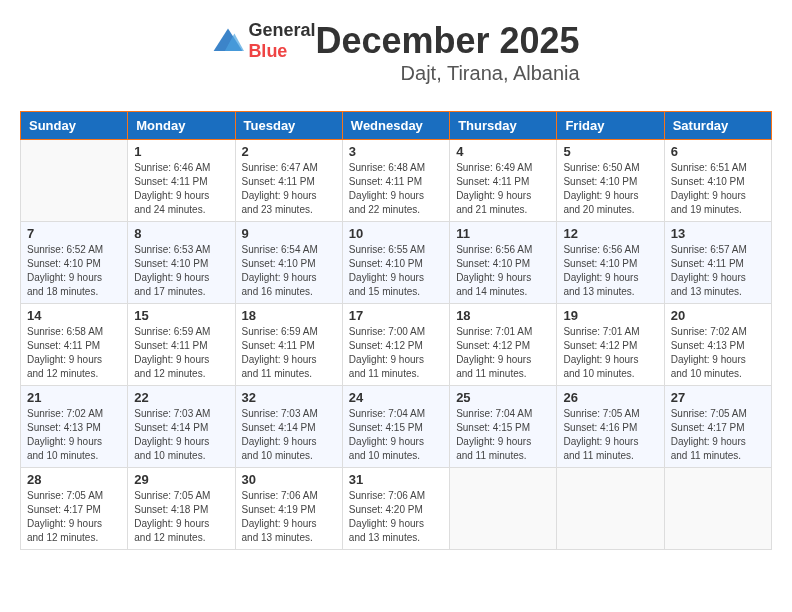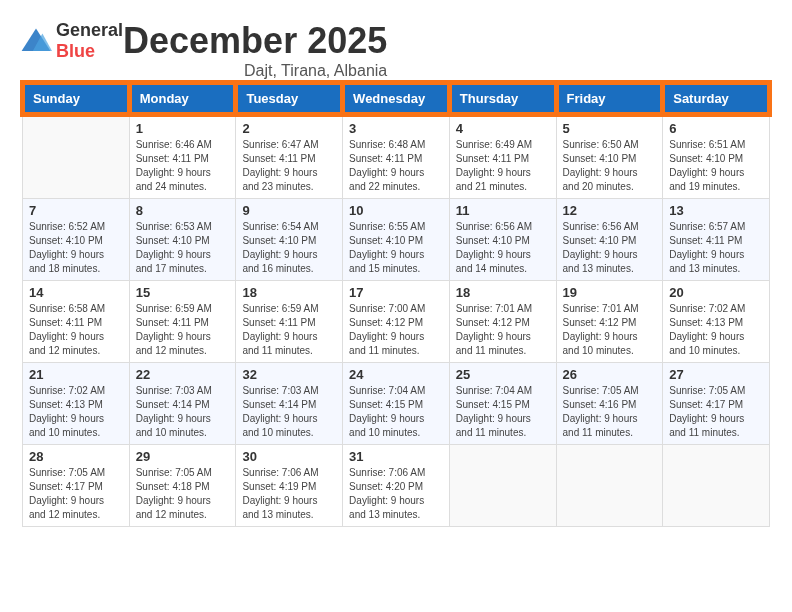--- a/index.html
+++ b/index.html
@@ -5,23 +5,23 @@
     * { box-sizing: border-box; margin: 0; padding: 0; }
     body {
       font-family: Arial, sans-serif;
       background: #fff;
       width: 792px;
       min-height: 612px;
       padding: 20px;
     }
     .header {
       display: flex;
-      justify-content: flex-start;
+      justify-content: center;
       align-items: flex-start;
-      margin-bottom: 0;
+      margin-bottom: 26px;
     }
     .logo {
       display: flex;
       align-items: center;
       gap: 4px;
     }
     .logo-text-general {
       font-size: 18px;
       font-weight: bold;
       color: #333;
@@ -37,35 +37,35 @@
     }
     .title-block {
       text-align: right;
     }
     .month-title {
       font-size: 36px;
       font-weight: bold;
       color: #333;
     }
     .location {
-      font-size: 16px;
+      font-size: 20px;
       color: #555;
     }
     .calendar {
       width: 100%;
       border-collapse: collapse;
       border: 1px solid #ccc;
     }
     .calendar th {
       background-color: #1a6ec0;
       color: #fff;
       text-align: left;
       padding: 6px 8px;
       font-size: 13px;
-      border: 5px solid #f97316;
+      border: 1px solid #f97316;
     }
     .calendar td {
       vertical-align: top;
       padding: 4px 6px;
       border: 1px solid #ddd;
       width: calc(100% / 7);
       min-height: 80px;
       background: #fff;
     }
     .calendar tr:nth-child(even) td {

